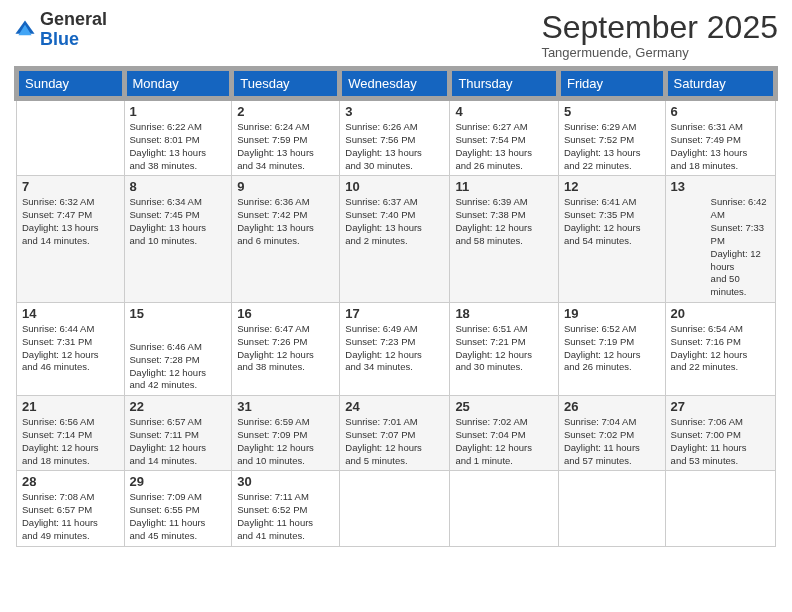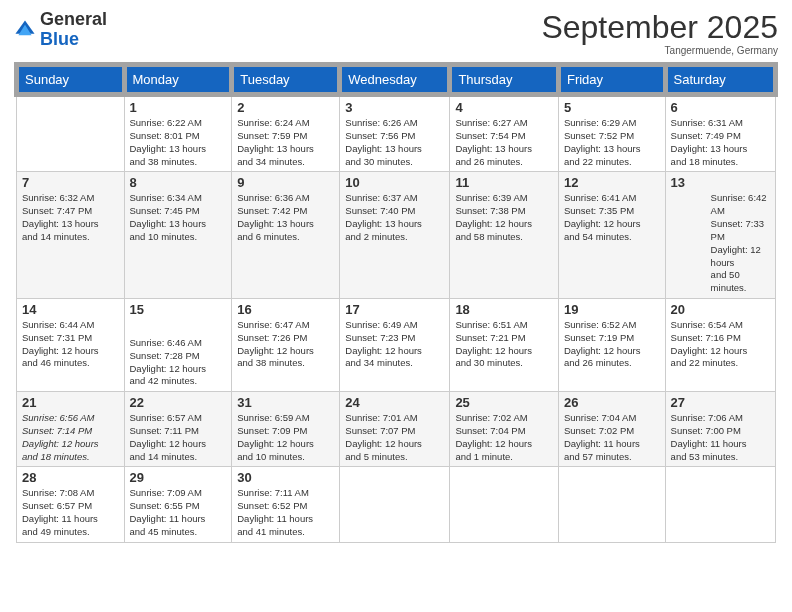--- a/index.html
+++ b/index.html
@@ -33,30 +33,29 @@
       font-weight: bold;
       line-height: 1.1;
     }
     .logo-general { color: #333; }
     .logo-blue { color: #1565C0; }
     .logo-icon {
       width: 22px;
       height: 22px;
     }
     .title-block {
-      text-align: right;
     }
     .month-title {
       font-size: 32px;
       font-weight: normal;
       color: #333;
       line-height: 1.1;
     }
     .subtitle {
-      font-size: 10px;
+      font-size: 13px;
       color: #555;
     }
     .calendar {
       width: 100%;
       border-collapse: collapse;
       flex: 1;
     }
     .calendar th {
       background: #1565C0;
       color: #fff;
@@ -270,21 +269,21 @@
             <span class="day-number">20</span>
             <div class="cell-info" style="white-space: pre-line;">Sunrise: 6:54 AM
 Sunset: 7:16 PM
 Daylight: 12 hours
 and 22 minutes.</div>
           </td>
         </tr>
         <tr>
           <td>
             <span class="day-number">21</span>
-            <div class="cell-info" style="white-space: pre-line; font-style: italic;">Sunrise: 6:56 AM
+            <div class="cell-info" style="white-space: pre-line;">Sunrise: 6:56 AM
 Sunset: 7:14 PM
 Daylight: 12 hours
 and 18 minutes.</div>
           </td>
           <td>
             <span class="day-number">22</span>
             <div class="cell-info" style="white-space: pre-line;">Sunrise: 6:57 AM
 Sunset: 7:11 PM
 Daylight: 12 hours
 and 14 minutes.</div>

